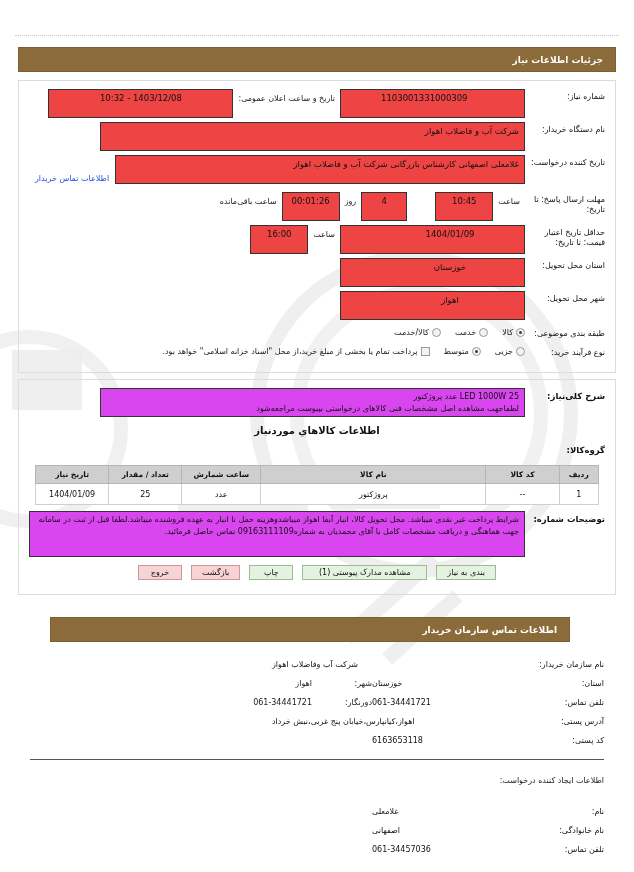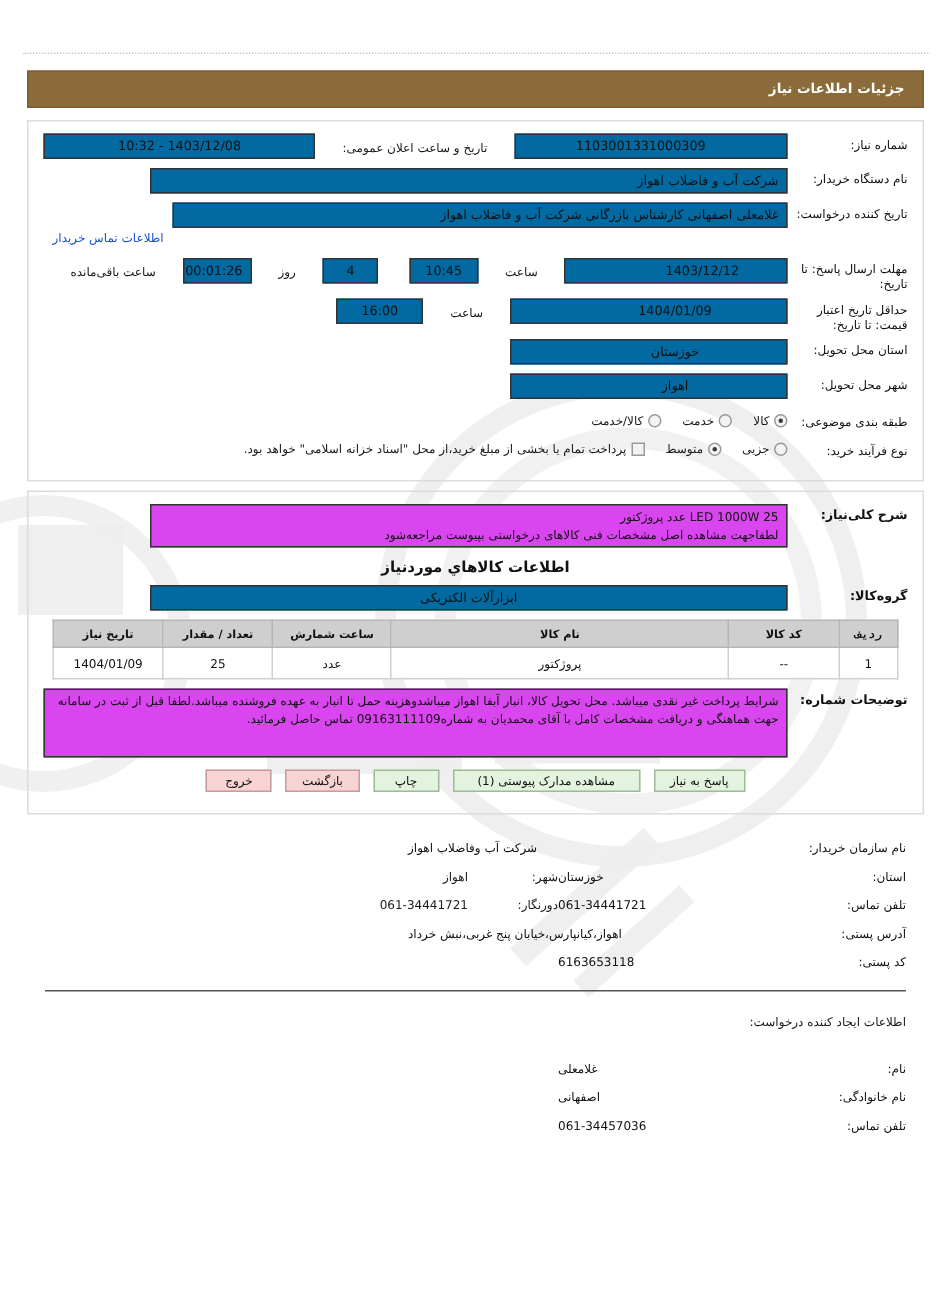--- a/index.html
+++ b/index.html
@@ -95,40 +95,40 @@
     width: 80px;
     flex: 0 0 80px;
     text-align: right;
     font-size: 8px;
     color: #111;
     line-height: 1.25;
     padding-top: 3px;
   }
   .fld {
     border: 1px solid #333333;
-    background: #0369a1;
-    height: 17px;
+    background: #ef4444;
+    height: 29px;
     line-height: 17px;
     box-sizing: border-box;
     text-align: left;
     padding: 0 5px;
     font-size: 8.5px;
     color: #111;
     white-space: nowrap;
     overflow: hidden;
   }
   .fld.rtlc { text-align: center; }
   .fld.w-long { width: 185px; padding-left: 40px; }
   .fld.w-wide { width: 425px; }
   .fld.w-mid  { width: 185px; }
   .fld.w-sm   { width: 58px; }
   .fld.w-xs   { width: 46px; }
   .inline-lbl {
     font-size: 8px;
-    padding: 0 18px;
+    padding: 0 5px;
     line-height: 19px;
     white-space: nowrap;
   }
   .link {
     color: #1b4fd8;
     font-size: 8px;
     line-height: 19px;
     text-decoration: none;
     white-space: nowrap;
     padding: 0 6px;
@@ -323,21 +323,20 @@
     </div>
 
     <div class="frow">
       <div class="lbl">تاریخ کننده درخواست:</div>
       <div class="fld w-wide" style="text-align:right;">غلامعلی اصفهانی کارشناس بازرگانی شرکت آب و فاضلاب اهواز</div>
       <a class="link" href="#">اطلاعات تماس خریدار</a>
     </div>
 
     <div class="frow">
       <div class="lbl">مهلت ارسال پاسخ: تا تاریخ:</div>
-      <div class="fld w-long rtlc">1403/12/12</div>
       <div class="inline-lbl">ساعت</div>
       <div class="fld w-sm rtlc">10:45</div>
       <div style="width:28px;"></div>
       <div class="fld w-xs rtlc">4</div>
       <div class="inline-lbl">روز</div>
       <div class="fld w-sm rtlc">00:01:26</div>
       <div class="inline-lbl">ساعت باقی‌مانده</div>
     </div>
 
     <div class="frow">
@@ -400,28 +399,27 @@
           <span>25 عدد پروژکتور</span>
         </div>
         <div>لطفاجهت مشاهده اصل مشخصات فنی کالاهای درخواستی بپیوست مراجعه‌شود</div>
       </div>
     </div>
 
     <div class="sub-title">اطلاعات کالاهاي موردنیاز</div>
 
     <div class="frow">
       <div class="lbl" style="font-weight:bold;font-size:8.5px;">گروه‌کالا:</div>
-      <div class="fld w-wide" style="text-align:center;">ابزارآلات الکتریکی</div>
     </div>
 
     <div class="tbl-wrap">
       <table class="goods">
         <thead>
           <tr>
-            <th style="width:7%;font-family:Liberation Mono, monospace;">ردیف</th>
+            <th style="width:7%;">ردیف</th>
             <th style="width:13%;">کد کالا</th>
             <th style="width:40%;">نام کالا</th>
             <th style="width:14%;">ساعت شمارش</th>
             <th style="width:13%;">تعداد / مقدار</th>
             <th style="width:13%;">تاریخ نیاز</th>
           </tr>
         </thead>
         <tbody>
           <tr>
             <td>1</td>
@@ -434,28 +432,29 @@
         </tbody>
       </table>
     </div>
 
     <div class="frow" style="align-items:flex-start;">
       <div class="lbl" style="font-weight:bold;font-size:8.5px;">توضیحات شماره:</div>
       <div class="ta tall" style="width:500px;">شرایط پرداخت غیر نقدی میباشد. محل تحویل کالا، انبار آبفا اهواز  میباشدوهزینه حمل تا انبار به عهده فروشنده میباشد.لطفا قبل از ثبت در سامانه جهت هماهنگی و دریافت مشخصات کامل با آقای  محمدیان به شماره09163111109 تماس حاصل فرمائید.</div>
     </div>
 
     <div class="btn-row">
-      <div class="btn green w-sm">پاسخ به نیاز</div>
+      <div class="btn green w-sm">بندی به نیاز</div>
       <div class="btn green wide">مشاهده مدارک پیوستی (1)</div>
       <div class="btn green w-xsm">چاپ</div>
       <div class="btn pink w-xsm">بازگشت</div>
       <div class="btn pink w-xsm">خروج</div>
     </div>
   </div>
 
+  <div class="sec-head" style="margin-top:22px;width:520px;margin-right:50px;">اطلاعات تماس سازمان خریدار</div>
 
   <div class="contact" style="margin-top:18px;">
     <div class="crow">
       <div class="clbl">نام سازمان خریدار:</div>
       <div class="cval wide">شرکت آب وفاضلاب اهواز</div>
     </div>
     <div class="crow">
       <div class="clbl">استان:</div>
       <div class="cval">خوزستان</div>
       <div class="clbl2">شهر:</div>

